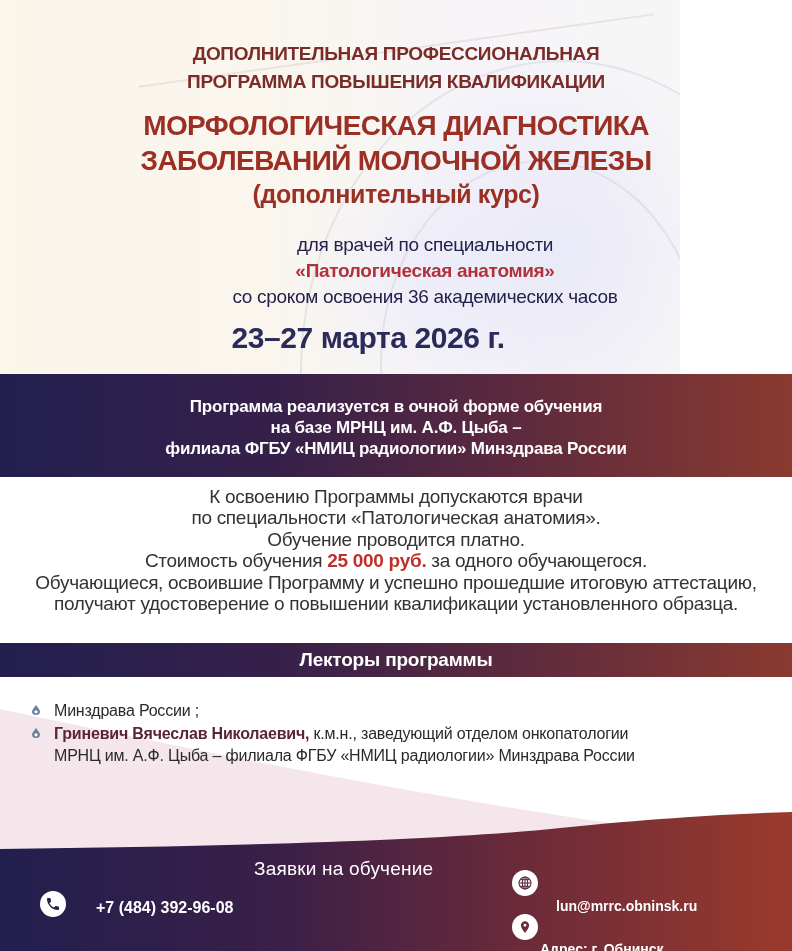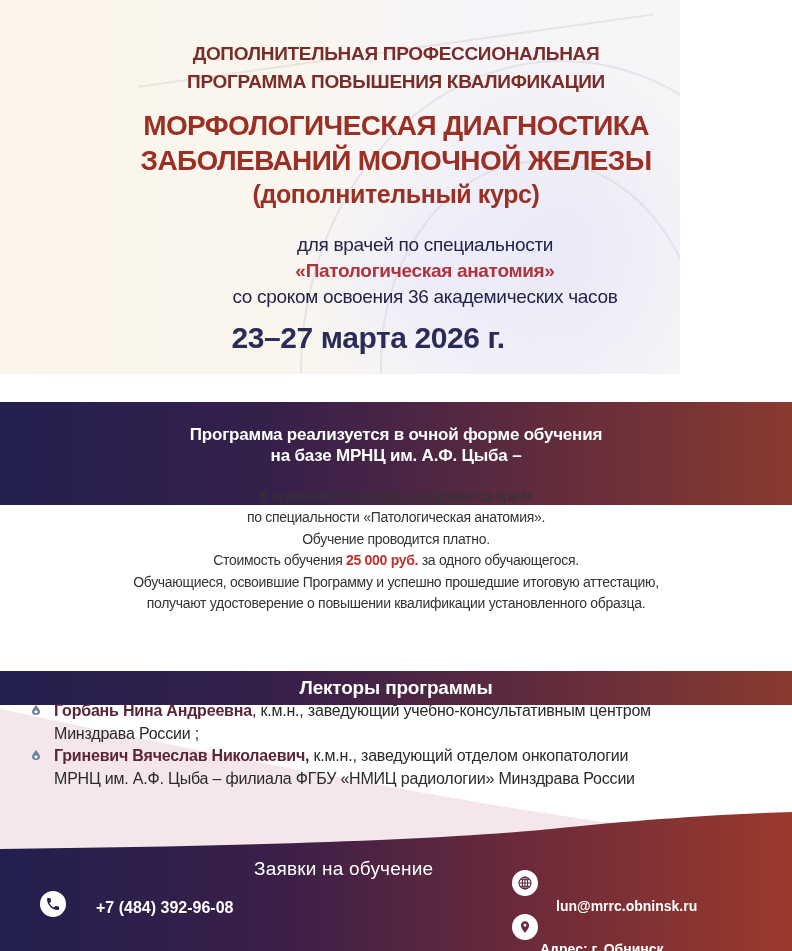--- a/index.html
+++ b/index.html
@@ -46,27 +46,27 @@
   }
   .audience .spec { color: #b0323a; font-weight: bold; }
   .dates {
     top: 318px; color: #2b2b5a; font-weight: bold; font-size: 30px; line-height: 40px;
     letter-spacing: -0.4px; left: -28px;
   }
   
   .band {
     position: absolute; left: 0; width: 792px;
     background: linear-gradient(90deg, #221f4f 0%, #36204a 35%, #5c2a3e 65%, #8a3a2f 100%);
-    color: #ffffff; text-align: center; margin-top: 28px;
+    color: #ffffff; text-align: center;
   }
   .band1 { top: 374px; height: 103px; }
   .band1 .txt { padding-top: 22px; font-weight: bold; font-size: 17px; line-height: 21px; letter-spacing: -0.2px; }
   .info {
     position: absolute; top: 486px; left: 0; width: 792px; text-align: center;
-    color: #333333; font-size: 14px; line-height: 21.4px; letter-spacing: -0.3px;
+    color: #333333; font-size: 19px; line-height: 21.4px; letter-spacing: -0.3px;
   }
   .info .price { color: #c0302b; font-weight: bold; }
   .band2 { top: 643px; height: 34px; }
   .band2 .txt { font-weight: bold; font-size: 19px; line-height: 34px; letter-spacing: -0.2px; }
   
   .lect-bg {
     position: absolute; left: 0; top: 677px; width: 792px; height: 200px;
   }
   .lecturers {
     position: absolute; top: 700px; left: 32px; width: 740px;
@@ -123,20 +123,21 @@
     <div class="spec">«Патологическая анатомия»</div>
     <div>со сроком освоения 36 академических часов</div>
   </div>
   <div class="centered dates">23–27 марта 2026 г.</div>
 </div>
 
 <div class="band band1">
   <div class="txt">
     <div>Программа реализуется в очной форме обучения</div>
     <div>на базе МРНЦ им. А.Ф. Цыба –</div>
+    <div>филиала ФГБУ «НМИЦ радиологии» Минздрава России</div>
   </div>
 </div>
 
 <div class="info">
   <div>К освоению Программы допускаются врачи</div>
   <div>по специальности «Патологическая анатомия».</div>
   <div>Обучение проводится платно.</div>
   <div><span>Стоимость обучения </span><span class="price">25 000 руб.</span><span> за одного обучающегося.</span></div>
   <div>Обучающиеся, освоившие Программу и успешно прошедшие итоговую аттестацию,</div>
   <div>получают удостоверение о повышении квалификации установленного образца.</div>
@@ -149,21 +150,20 @@
 <svg class="lect-bg" width="792" height="200" viewBox="0 0 792 200">
   <path d="M0,32 C180,70 420,120 640,150 L680,172 L0,172 Z" fill="#f4e6ea"></path>
 </svg>
 
 <div class="lecturers">
   <div class="lecturer">
     <svg class="drop" viewBox="0 0 8 10">
         <path d="M4,0 C4,0 0,5 0,6.5 A4,3.5 0 0 0 8,6.5 C8,5 4,0 4,0 Z" fill="#6c7fa0"></path>
         <circle cx="4" cy="6.8" r="1.6" fill="#fff"></circle>
       </svg>
-    <div><span class="name">Горбань Нина Андреевна</span><span>, к.м.н., заведующий учебно-консультативным центром</span></div>
     <div>Минздрава России ;</div>
   </div>
   <div class="lecturer">
     <svg class="drop" viewBox="0 0 8 10">
         <path d="M4,0 C4,0 0,5 0,6.5 A4,3.5 0 0 0 8,6.5 C8,5 4,0 4,0 Z" fill="#6c7fa0"></path>
         <circle cx="4" cy="6.8" r="1.6" fill="#fff"></circle>
       </svg>
     <div><span class="name">Гриневич Вячеслав Николаевич,</span><span> к.м.н., заведующий отделом онкопатологии</span></div>
     <div>МРНЦ им. А.Ф. Цыба – филиала ФГБУ «НМИЦ радиологии» Минздрава России</div>
   </div>

